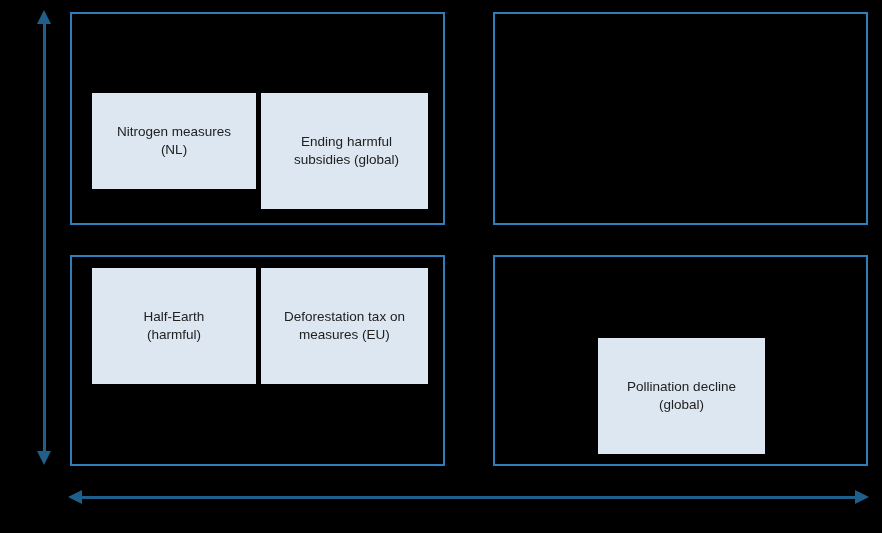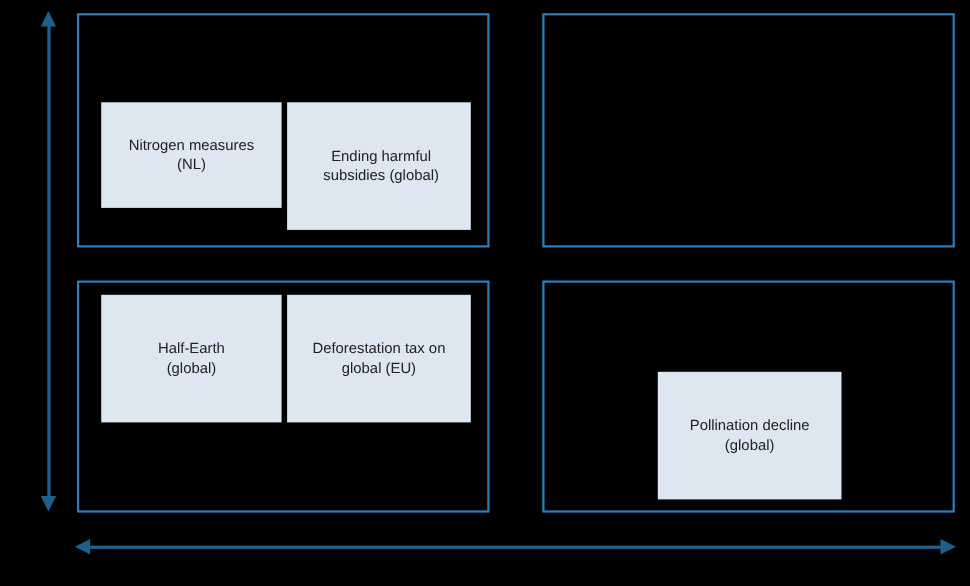--- a/index.html
+++ b/index.html
@@ -119,26 +119,26 @@
 (NL)</span>
   </div>
 
   <div class="card" id="card-subsidies">
     <span class="card-text">Ending harmful
 subsidies (global)</span>
   </div>
 
   <div class="card" id="card-half-earth">
     <span class="card-text">Half-Earth
-(global)</span>
+(harmful)</span>
   </div>
 
   <div class="card" id="card-deforestation">
     <span class="card-text">Deforestation tax on
-global (EU)</span>
+measures (EU)</span>
   </div>
 
   <div class="card" id="card-pollination">
     <span class="card-text">Pollination decline
 (global)</span>
   </div>
 
 </div>
 
 </body></html>

